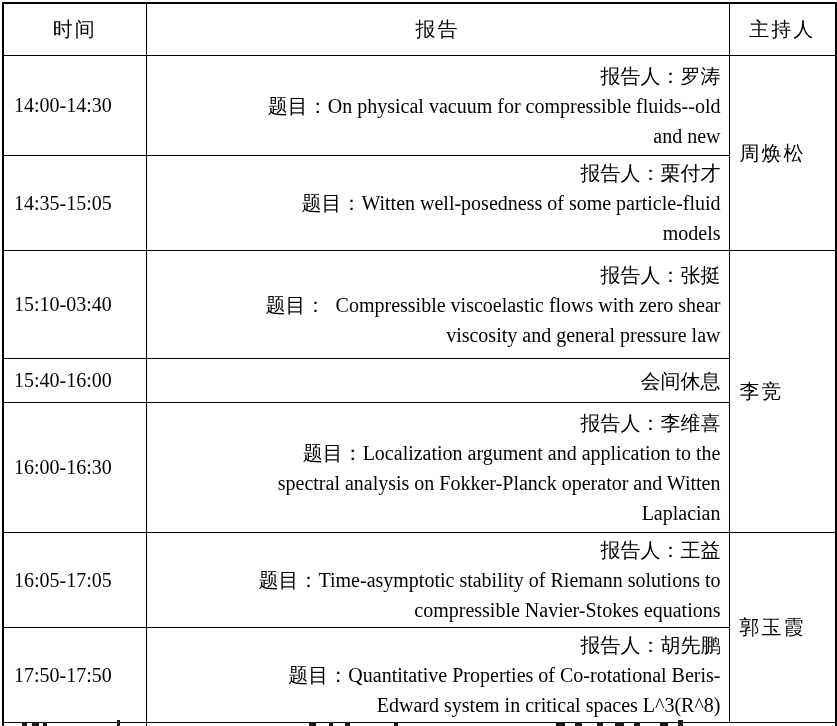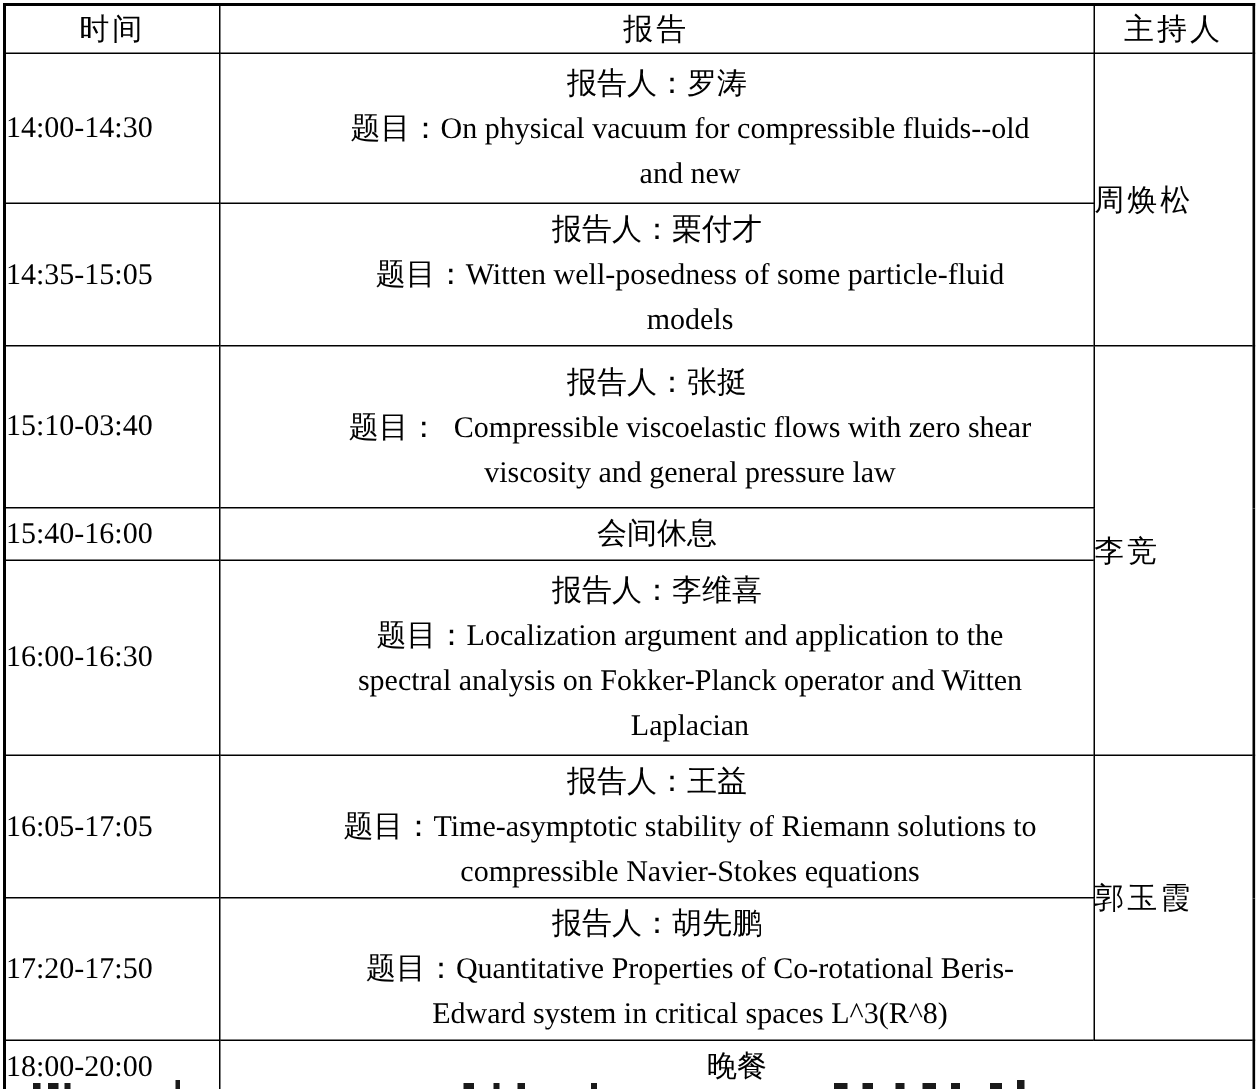--- a/index.html
+++ b/index.html
@@ -21,37 +21,37 @@
     table-layout: fixed;
     width: 833px;
     margin: 2px 0 0 2px;
     border: 2.5px solid #000;
   }
   col.c-time  { width: 143px; }
   col.c-rep   { width: 583px; }
   col.c-chair { width: 107px; }
   th, td {
     border: 1.5px solid #000;
-    padding: 0;
+    padding: 10px;
     font-weight: normal;
     font-size: 20px;
     color: #000;
   }
   th.hdr {
     height: 31px;
     text-align: center;
     vertical-align: middle;
     letter-spacing: 2px;
   }
   td.time {
     vertical-align: middle;
     white-space: nowrap;
   }
   td.report {
-    text-align: center;
+    text-align: right;
     vertical-align: middle;
     padding: 2px 8px 2px 9px;
     line-height: 30px;
   }
   td.report .title { white-space: pre-wrap; margin-left: 44px; }
   td.chair {
     text-align: left;
     vertical-align: middle;
     letter-spacing: 2px;
   }
@@ -141,21 +141,21 @@
       <tr class="r6">
         <td class="time">16:05-17:05</td>
         <td class="report">
           <div class="speaker">报告人：王益</div>
           <div class="title">题目：Time-asymptotic stability of Riemann solutions to
 compressible Navier-Stokes equations</div>
         </td>
         <td class="chair" rowspan="2">郭玉霞</td>
       </tr>
       <tr class="r7">
-        <td class="time">17:20-17:50</td>
+        <td class="time">17:50-17:50</td>
         <td class="report">
           <div class="speaker">报告人：胡先鹏</div>
           <div class="title">题目：Quantitative Properties of Co-rotational Beris-
 Edward system in critical spaces L^3(R^8)</div>
         </td>
       </tr>
       <tr class="r8">
         <td class="time">18:00-20:00</td>
         <td class="report" colspan="2">晚餐</td>
       </tr>

